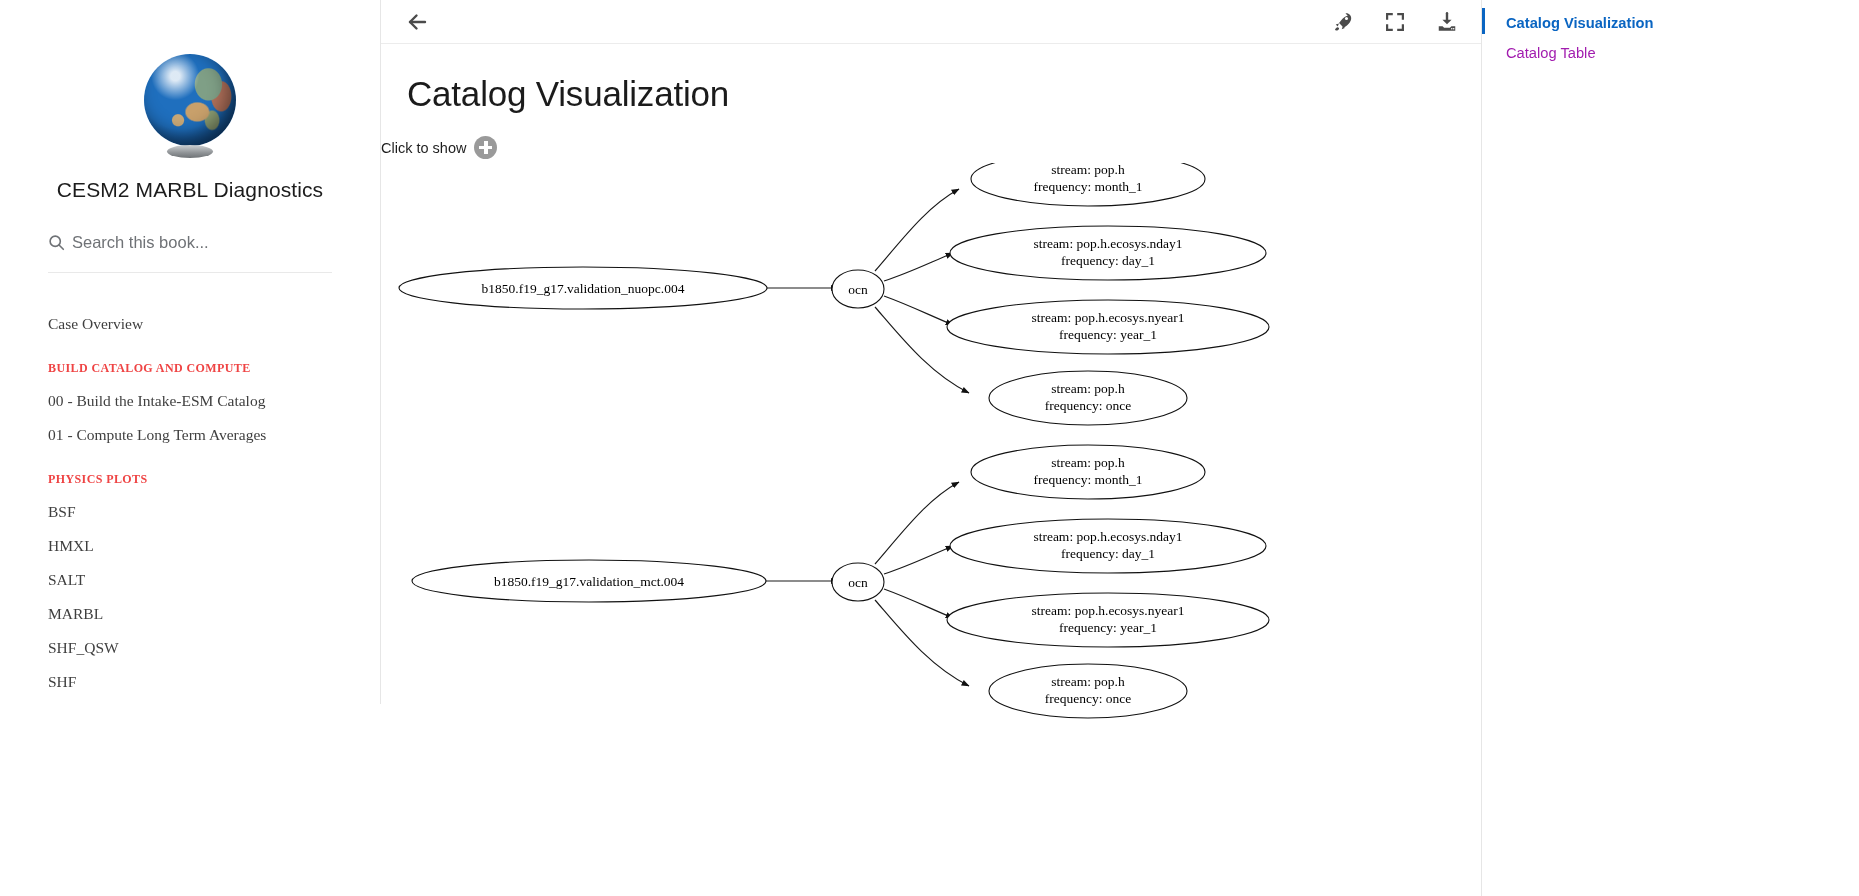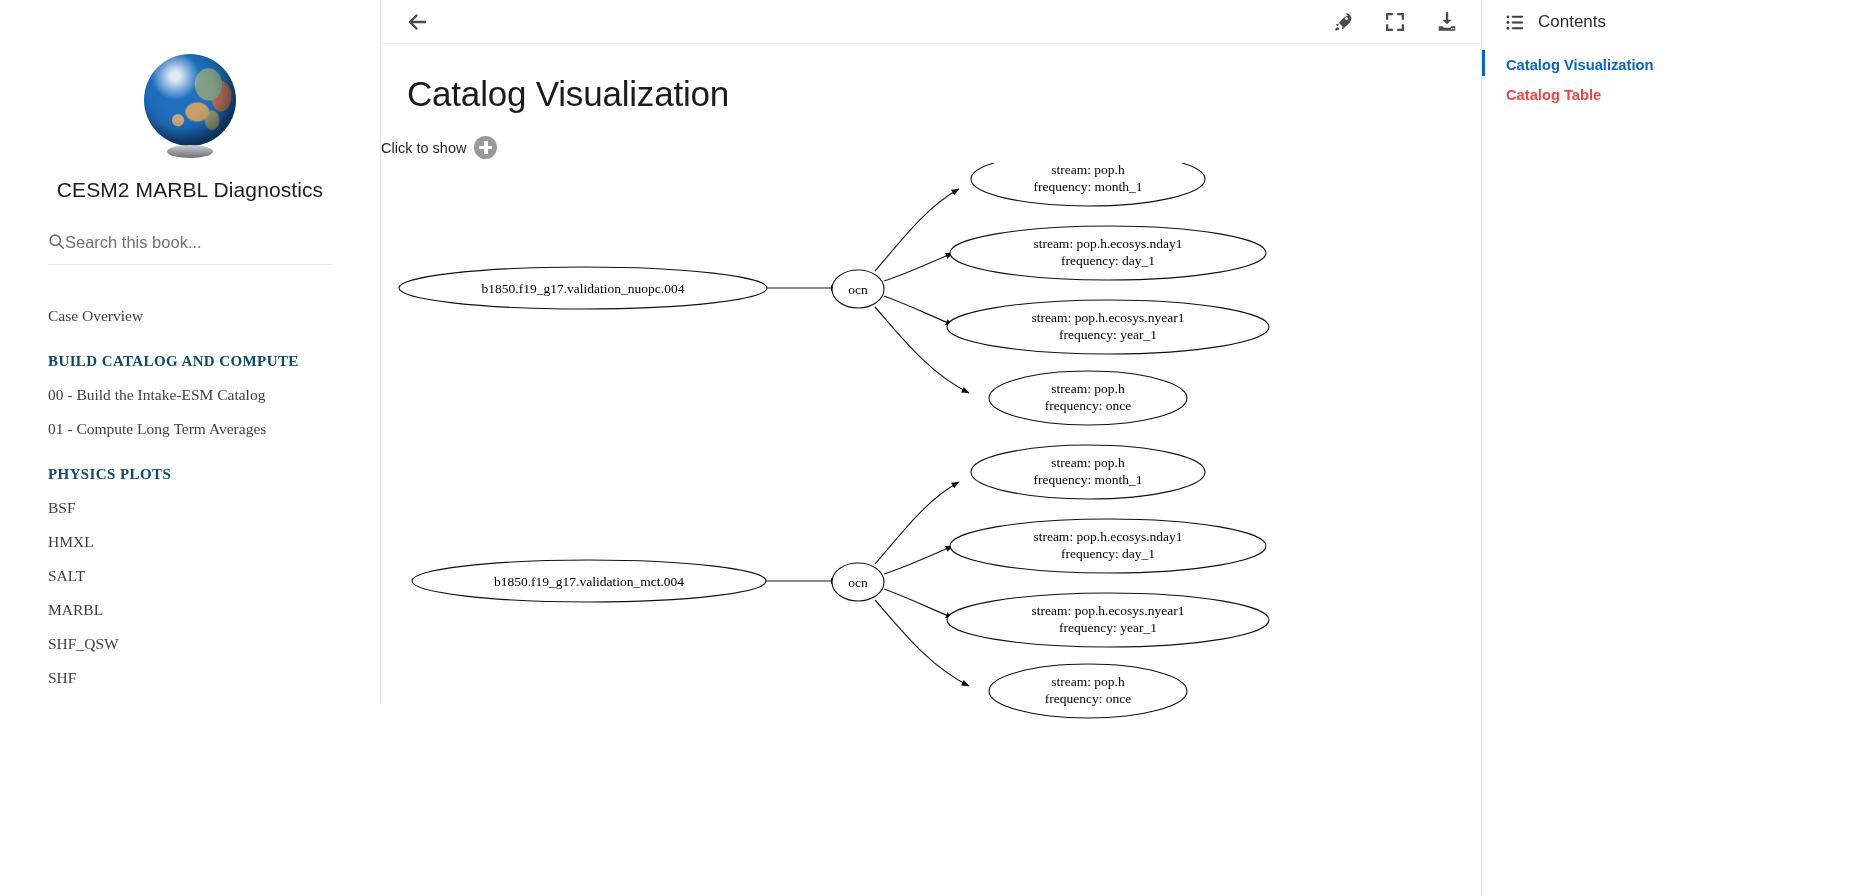--- a/index.html
+++ b/index.html
@@ -43,39 +43,39 @@
     width: 46px; height: 13px; border-radius: 50%;
     background: linear-gradient(#cfd2d4, #8f9396 60%, #6f7376);
   }
   .book-title {
     margin-top: 14px; text-align: center;
     font-size: 21px; line-height: 27px; color: #1c1c1c; letter-spacing: .1px;
     padding: 0 46px;
   }
   .search-row {
     margin: 30px 48px 0 48px;
-    display: flex; align-items: flex-start; gap: 0;
-    padding-bottom: 12px;
+    display: flex; align-items: center; gap: 7px;
+    padding-bottom: 20px;
     border-bottom: 1px solid #e9e9e9;
   }
   .search-row svg { flex: 0 0 17px; }
   .search-input {
     border: none; outline: none; background: transparent;
     font-family: "Liberation Sans", sans-serif;
     font-size: 16.5px; color: #4b4b4b; width: 100%;
   }
   .search-input::placeholder { color: #6f7276; }
 
   .nav { margin-top: 34px; padding: 0 48px; font-family: Liberation Serif, serif; }
   .nav-link {
     display: block; font-size: 15.5px; color: #3f3f3f;
     padding: 8px 0; text-decoration: none; line-height: 18px;
   }
   .nav-caption {
-    font-size: 15px; font-weight: bold; color: #0c4a6e;
+    font-size: 12px; font-weight: bold; color: #ef4444;
     letter-spacing: .4px; padding: 20px 0 8px 0;
   }
 
   
   .main { flex: 1 1 auto; position: relative; height: 896px; background: #fff; }
   .topbar {
     height: 44px; display: flex; align-items: center;
     padding: 0 0 0 16px; background: #fff;
     border-bottom: 1px solid #ececec;
     position: relative;
@@ -121,23 +121,22 @@
     border-left: 1px solid #e6e6e6; background: #fff;
     padding: 0 0 0 0; position: relative;
   }
   .toc-head {
     display: flex; align-items: center; gap: 13px;
     padding: 12px 0 10px 24px; font-size: 17px; color: #2c2c2c;
   }
   .toc-list { padding-left: 24px; margin-top: 8px; }
   .toc-item {
     display: block; font-size: 14.7px; line-height: 20px;
-    padding: 5px 0 5px 0; color: #ef4444; text-decoration: none;
+    padding: 5px 0 5px 0; color: #a21caf; text-decoration: none;
     position: relative;
-    font-weight: bold;
   }
   .toc-item.active { color: #0a65c2; font-weight: bold; }
   .toc-item.active::before {
     content:""; position: absolute; left: -24px; top: 0px;
     width: 3px; height: 26px; background: #0a65c2;
   }
 </style>
 </head>
 <body>
 
@@ -317,33 +316,20 @@
               <text class="gtext" x="697" y="230">stream: pop.h</text>
               <text class="gtext" x="697" y="247">frequency: once</text>
             </g>
           </g>
         </svg>
       </div>
     </div>
   </main>
 
   <aside class="toc">
-    <div class="toc-head">
-      <svg width="19" height="19" viewBox="0 0 20 20">
-        <g fill="#3c3c3c">
-          <circle cx="2" cy="4" r="1.5"></circle>
-            <rect x="6" y="3" width="12" height="2" rx="1"></rect>
-          <circle cx="2" cy="10" r="1.5"></circle>
-            <rect x="6" y="9" width="12" height="2" rx="1"></rect>
-          <circle cx="2" cy="16" r="1.5"></circle>
-            <rect x="6" y="15" width="12" height="2" rx="1"></rect>
-        </g>
-      </svg>
-      <span>Contents</span>
-    </div>
 
     <div class="toc-list">
       <a class="toc-item active" href="#">Catalog Visualization</a>
       <a class="toc-item" href="#">Catalog Table</a>
     </div>
   </aside>
 
 </div>
 
 </body></html>

